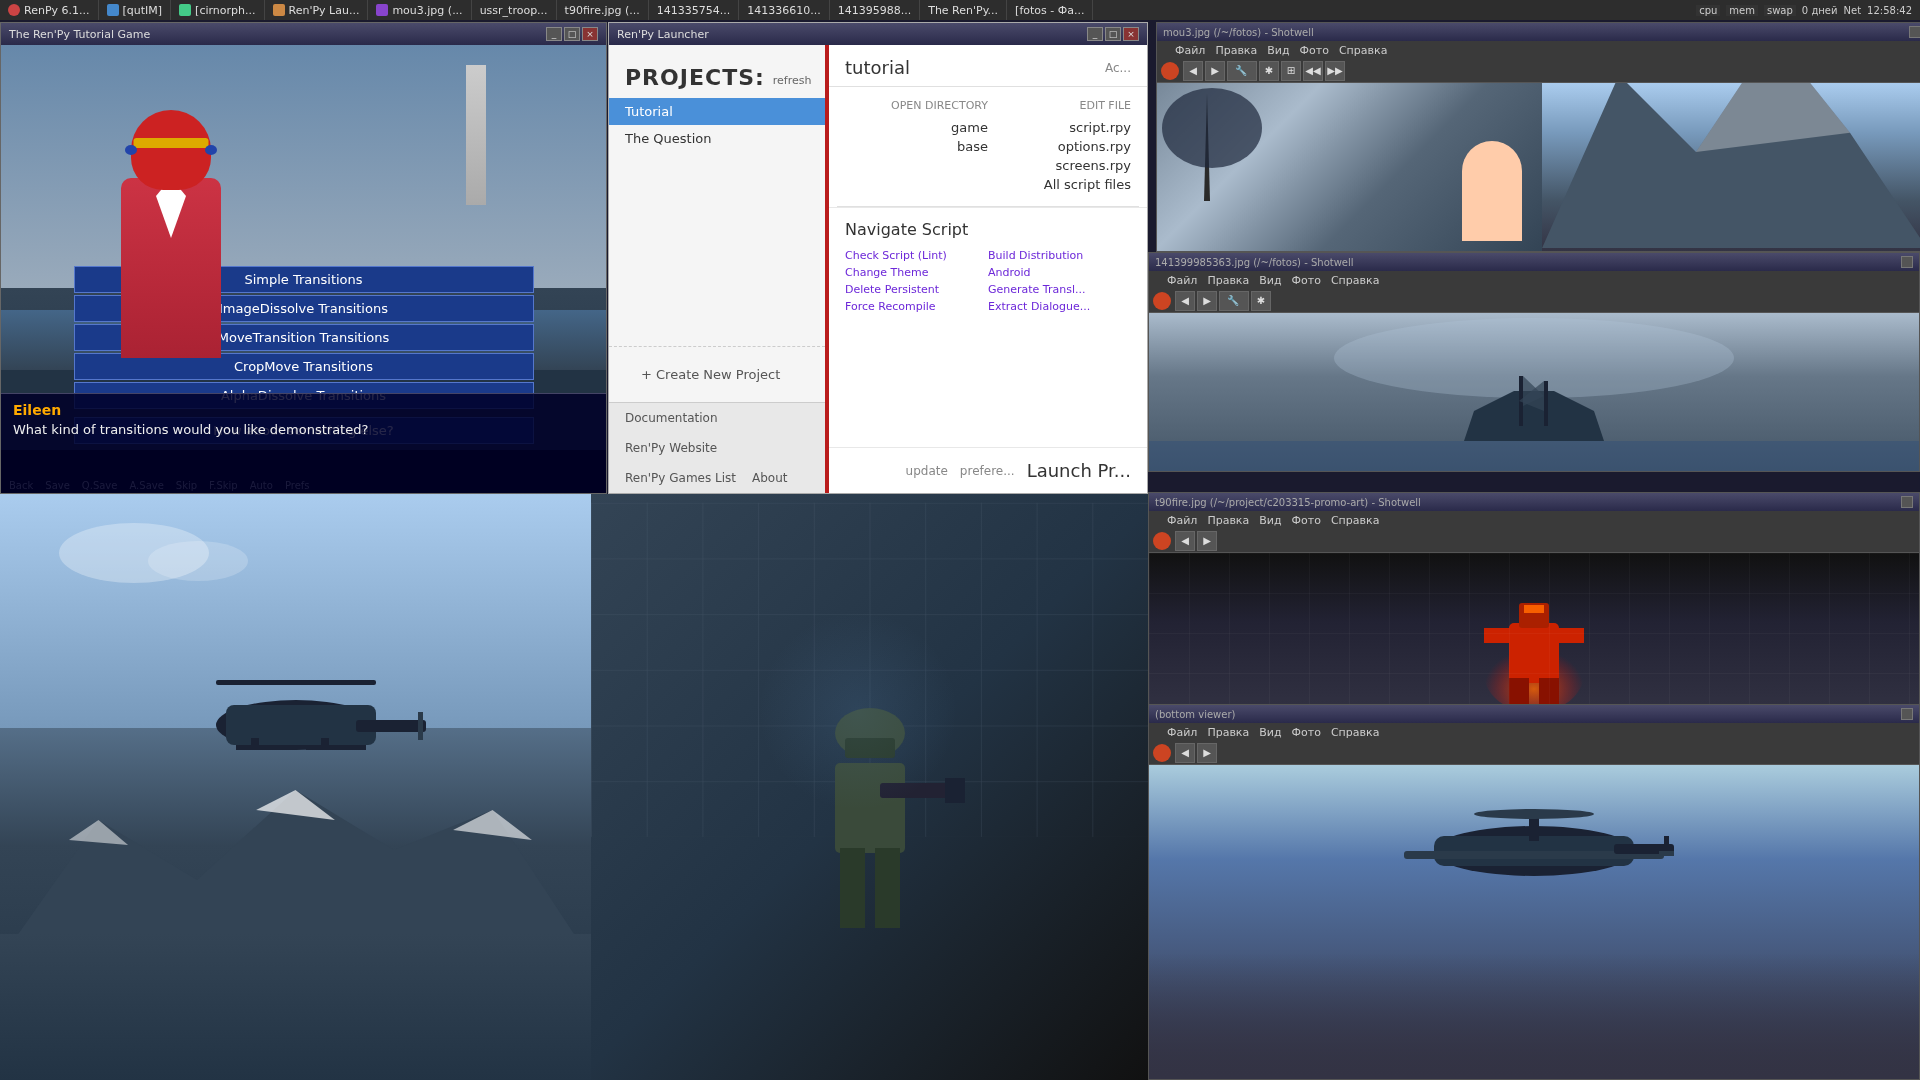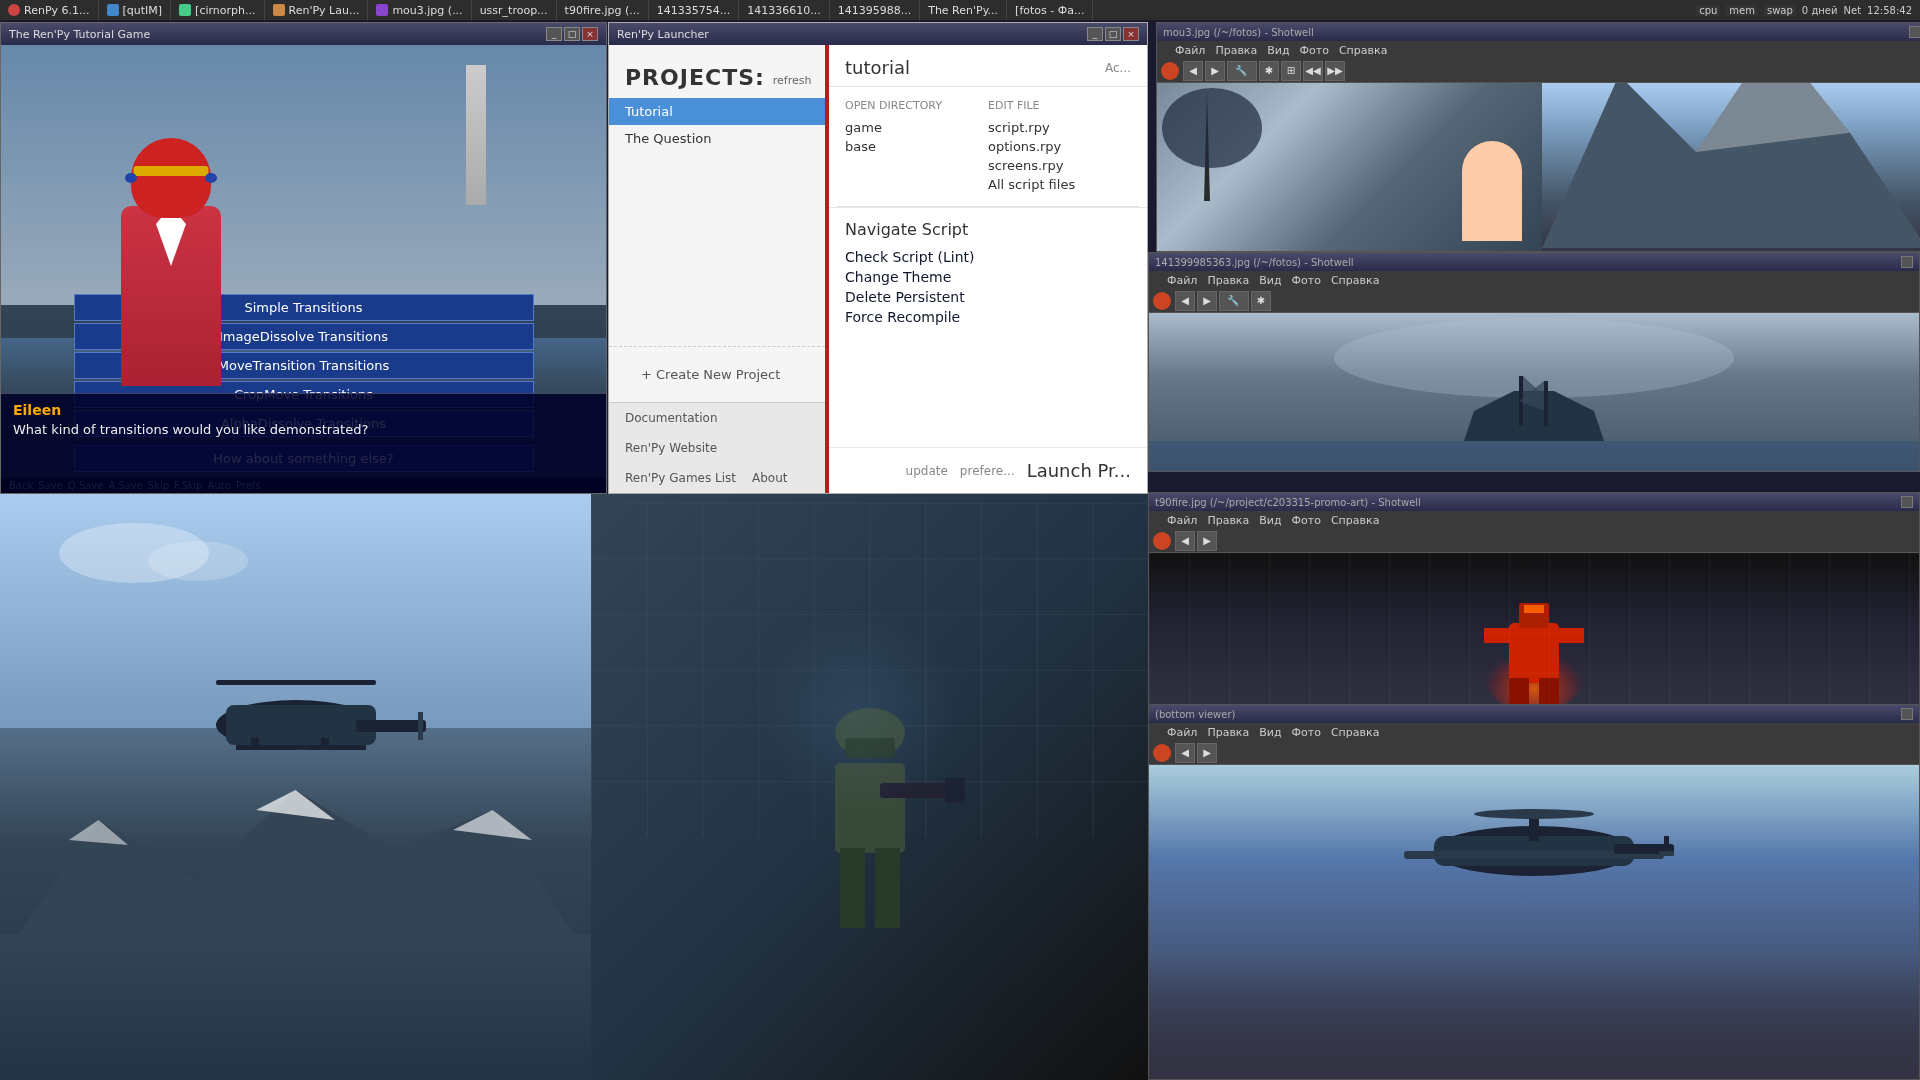--- a/index.html
+++ b/index.html
@@ -70,21 +70,21 @@
 
     .game-dialogue {
       position: absolute; bottom: 0; left: 0; right: 0; height: 100px;
       background: rgba(0,0,40,0.85); border-top: 1px solid #446;
       padding: 8px 12px;
     }
     .dialogue-name { color: #ffaa00; font-size: 14px; font-weight: bold; margin-bottom: 4px; }
     .dialogue-text { color: #eee; font-size: 13px; }
     .game-controls {
       background: rgba(0,0,0,0.7); padding: 2px 8px;
-      font-size: 10px; color: #aaa; display: flex; gap: 5px;
+      font-size: 10px; color: #aaa; display: flex; gap: 12px; margin-top: 28px;
     }
 
     
     .launcher-window {
       position: absolute; top: 22px; left: 608px; width: 540px; height: 472px;
       background: #f0f0f0; border: 1px solid #aaa; display: flex; flex-direction: column;
     }
     .launcher-titlebar {
       background: linear-gradient(to bottom, #4a4a6a, #2a2a4a);
       height: 22px; display: flex; align-items: center; padding: 0 8px;
@@ -121,29 +121,29 @@
     }
     .project-title-bar {
       padding: 12px 16px 8px; display: flex; justify-content: space-between; align-items: center;
       border-bottom: 1px solid #e0e0e0;
     }
     .project-name { font-size: 18px; color: #333; }
     .actions-link { font-size: 12px; color: #888; cursor: pointer; }
 
     .section-divider { height: 1px; background: #e0e0e0; margin: 0 8px; }
     .two-col { display: flex; gap: 0; padding: 12px 16px; }
-    .action-col { flex: 1; }
+    .action-col { flex: 1; text-align: right; }
     .action-col-title { font-size: 11px; color: #888; margin-bottom: 6px; text-transform: uppercase; }
     .action-item { font-size: 13px; color: #333; padding: 2px 0; cursor: pointer; }
 
     .nav-script-section { padding: 12px 16px; border-top: 1px solid #e8e8e8; }
     .nav-script-title { font-size: 16px; color: #333; margin-bottom: 8px; }
     .nav-script-cols { display: flex; gap: 0; }
     .nav-col { flex: 1; }
-    .nav-item { font-size: 14px; color: #0f172a; padding: 2px 0; cursor: pointer; }
+    .nav-item { font-size: 11px; color: #6d28d9; padding: 2px 0; cursor: pointer; }
 
     .launch-section {
       margin-top: auto; padding: 12px 16px; border-top: 1px solid #e8e8e8;
       display: flex; justify-content: flex-end; align-items: center; gap: 12px;
     }
     .launch-btn-text { font-size: 18px; color: #333; }
     .update-link { font-size: 12px; color: #888; cursor: pointer; }
     .prefs-link { font-size: 12px; color: #888; cursor: pointer; }
 
     
@@ -410,20 +410,26 @@
       <div class="section-divider"></div>
       <div class="nav-script-section">
         <div class="nav-script-title">Navigate Script</div>
         <div class="nav-script-cols">
           <div class="nav-col">
             <div class="nav-item">Check Script (Lint)</div>
             <div class="nav-item">Change Theme</div>
             <div class="nav-item">Delete Persistent</div>
             <div class="nav-item">Force Recompile</div>
           </div>
+          <div class="nav-col">
+            <div class="nav-item">Build Distribution</div>
+            <div class="nav-item">Android</div>
+            <div class="nav-item">Generate Transl...</div>
+            <div class="nav-item">Extract Dialogue...</div>
+          </div>
         </div>
       </div>
       <div class="launch-section">
         <span class="update-link">update</span>
         <span class="prefs-link">prefere...</span>
         <span class="launch-btn-text">Launch Pr...</span>
       </div>
     </div>
   </div>
 </div>

